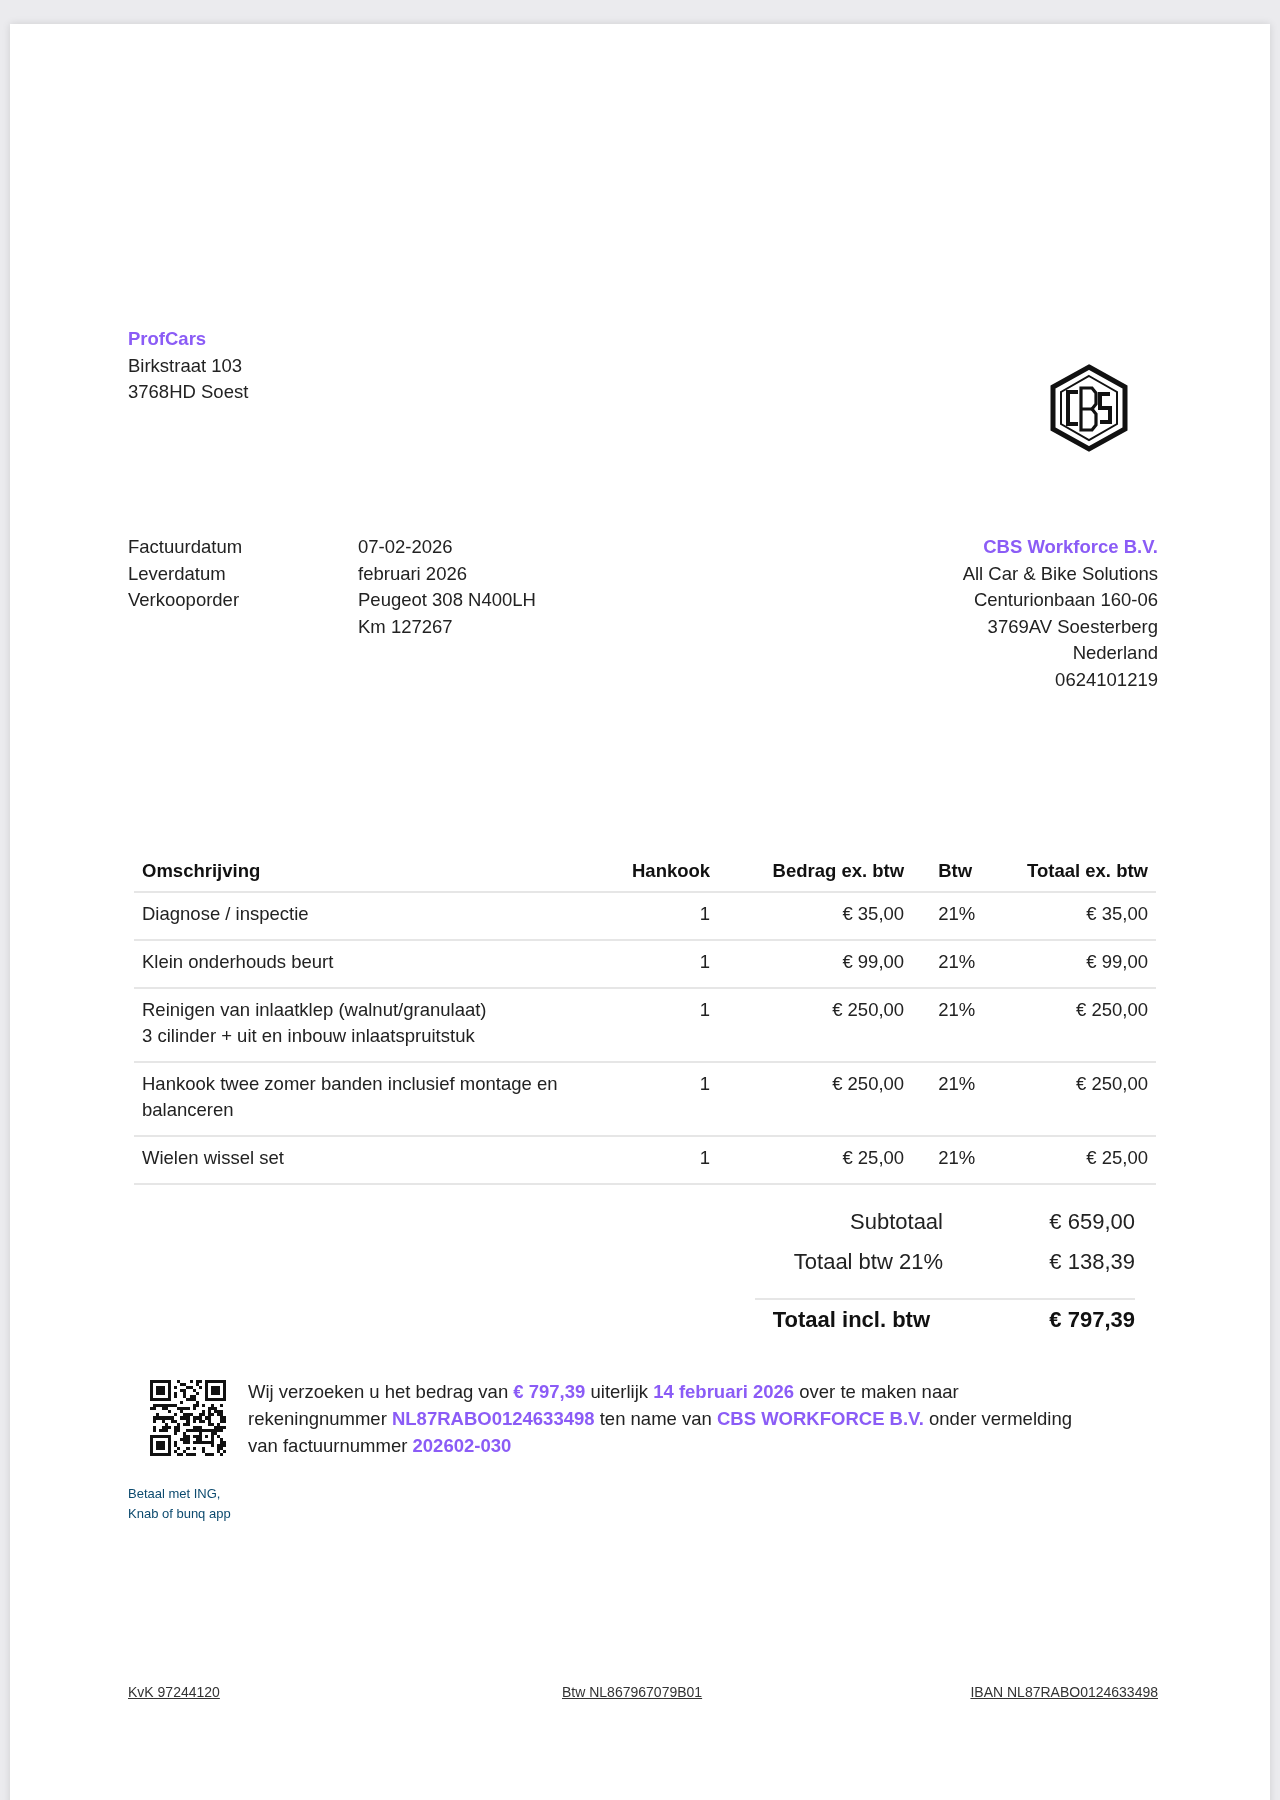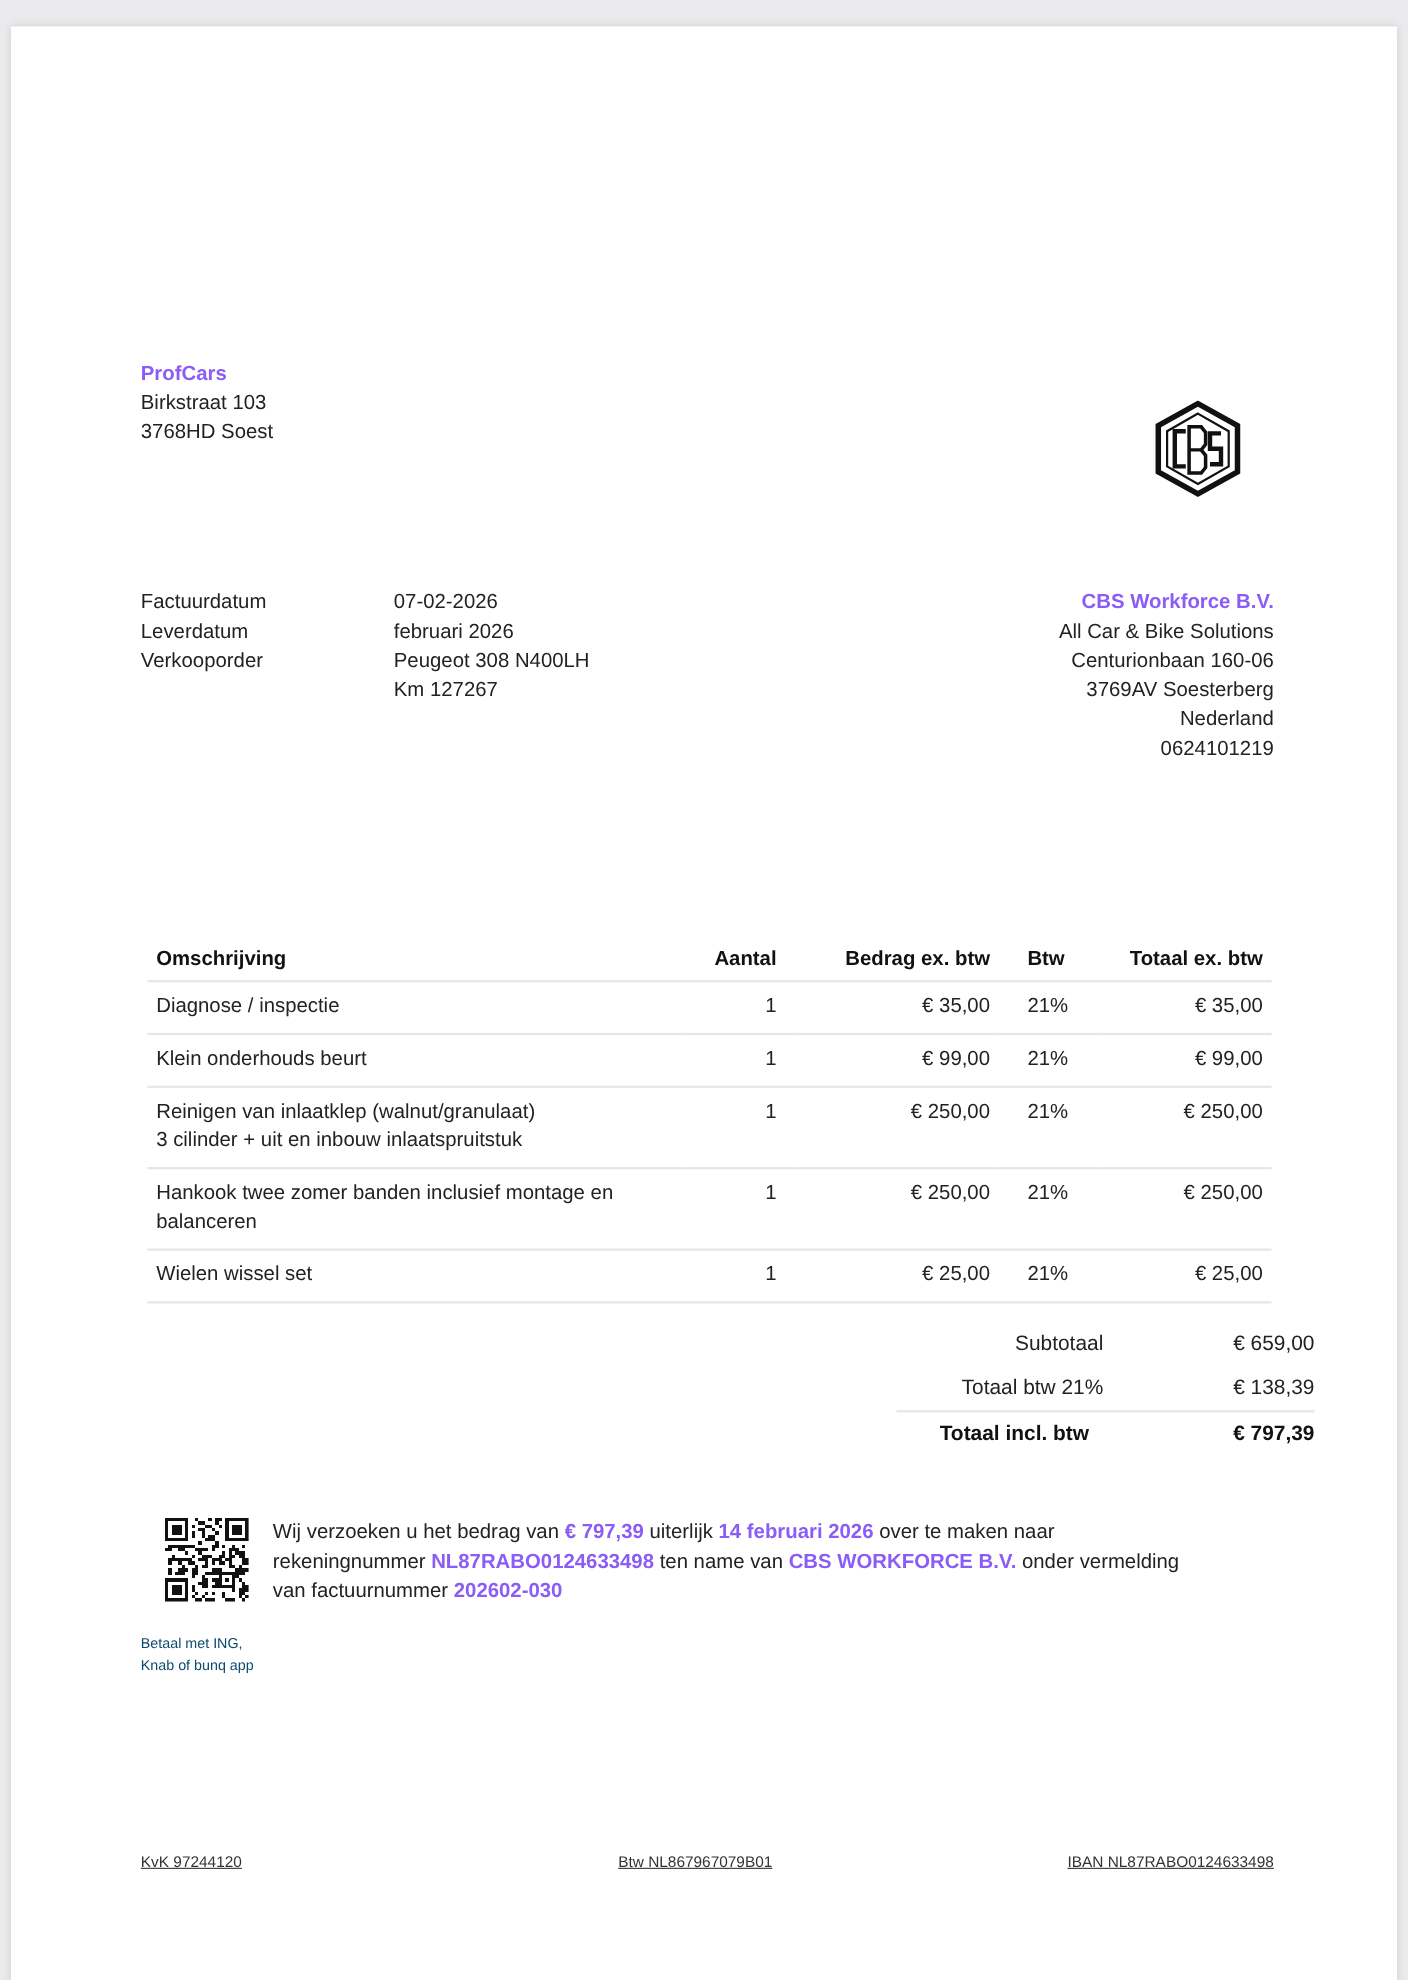--- a/index.html
+++ b/index.html
@@ -47,25 +47,25 @@
     .items th { font-weight: bold; color: #111; height: 40px; line-height: 40px; }
     .items td { padding-top: 8px; padding-bottom: 12px; line-height: 26px; }
     .items .c-desc { width: 474px; }
     .items .c-qty { width: 74px; text-align: right; padding-right: 16px; }
     .items .c-amt { width: 170px; text-align: right; }
     .items .c-btw { width: 60px; text-align: left; padding-left: 26px; }
     .items .c-tot { text-align: right; }
     .items th.c-btw { padding-left: 26px; }
 
     
-    .totals { left: 805px; top: 1178px; width: 380px; font-size: 19px; }
+    .totals { left: 745px; top: 1178px; width: 380px; font-size: 22px; }
     .tot-row { display: flex; justify-content: space-between; height: 40px; line-height: 40px; }
     .tot-row .lbl { width: 188px; text-align: right; }
     .tot-row .val { width: 190px; text-align: right; }
-    .tot-row.sep { border-top: 2px solid #e6e6e6; margin-top: 0; gap: 28px; }
+    .tot-row.sep { border-top: 2px solid #e6e6e6; margin-top: 16px; gap: 28px; }
     .tot-row.grand { font-weight: bold; color: #111; }
 
     
     .qr { left: 140px; top: 1356px; width: 76px; height: 76px; }
     .pay-text { left: 238px; top: 1354px; font-size: 18.5px; line-height: 27px; width: 900px; }
     .pay-note { left: 118px; top: 1460px; font-size: 13px; line-height: 20px; color: #0c4a6e; }
 
     
     .footer { top: 1660px; font-size: 14px; color: #333; text-decoration: underline; }
     .f-kvk { left: 118px; }
@@ -122,21 +122,21 @@
     <div>Centurionbaan 160-06</div>
     <div>3769AV Soesterberg</div>
     <div>Nederland</div>
     <div>0624101219</div>
   </div>
 
   <table class="abs items">
     <thead>
       <tr>
         <th class="c-desc">Omschrijving</th>
-        <th class="c-qty">Aantal</th>
+        <th class="c-qty">Hankook</th>
         <th class="c-amt">Bedrag ex. btw</th>
         <th class="c-btw">Btw</th>
         <th class="c-tot">Totaal ex. btw</th>
       </tr>
     </thead>
     <tbody>
       <tr>
         <td class="c-desc">
             <div>Diagnose / inspectie</div>
           </td>

